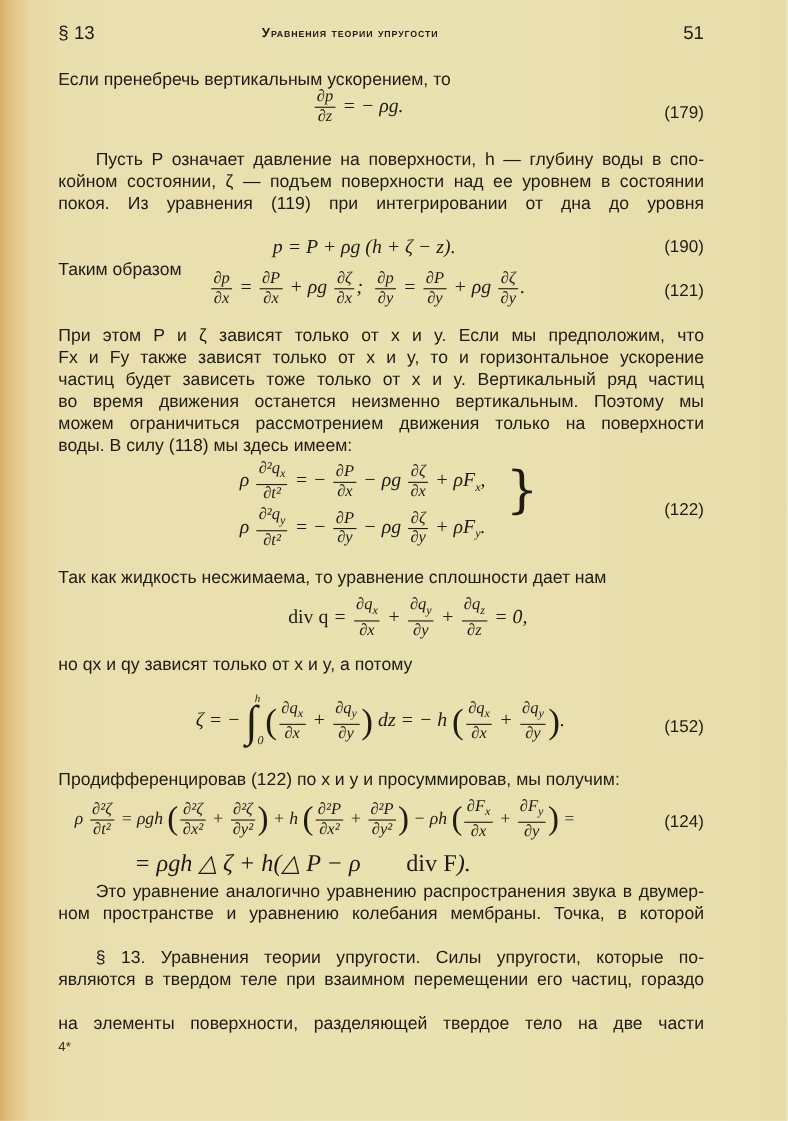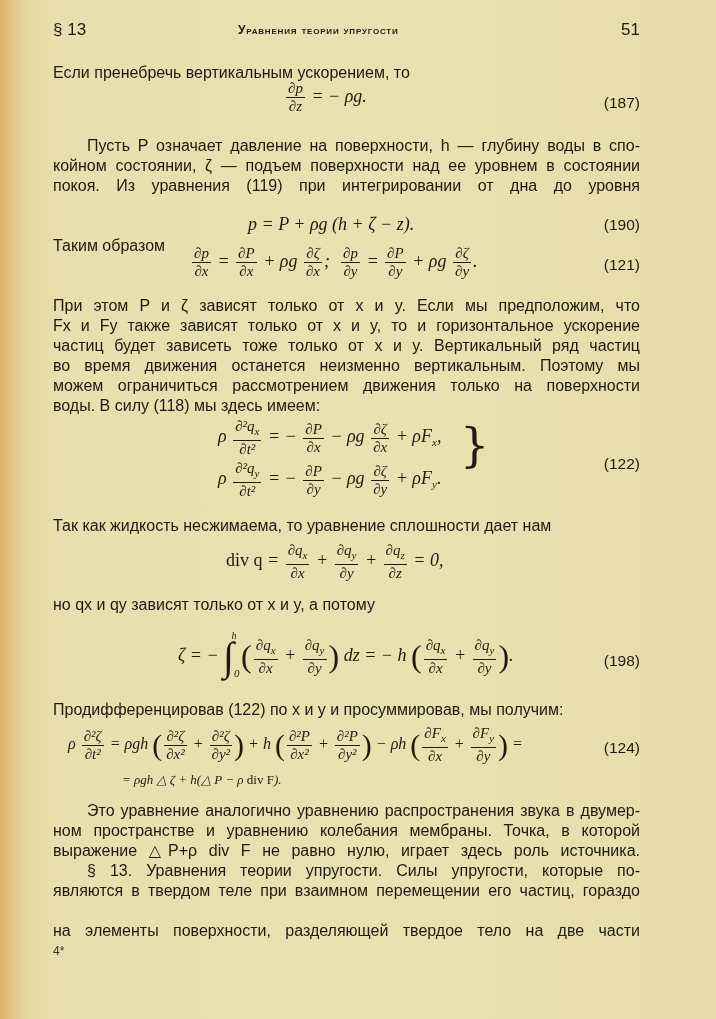--- a/index.html
+++ b/index.html
@@ -25,21 +25,21 @@
   }
   .line.last { text-align:left; text-align-last:left; }
   .ind { padding-left:34px; box-sizing:border-box; }
   .eq {
     position:absolute; font-family:"Liberation Serif", serif; font-style:italic; font-size:18px; white-space:nowrap;
   }
   .eqnum { position:absolute; right:76px; font-family:"Liberation Sans", sans-serif; font-size:15.5px; }
   .frac { display:inline-block; vertical-align:middle; text-align:center; margin:0 2px; font-size:15px; }
   .frac > span { display:block; padding:0 2px; line-height:17px; }
   .frac > span.num { border-bottom:1px solid #1e1a14; }
-  .up { font-style:normal; }
+  .up { font-style:normal;margin-left:36px; }
   .brace { position:absolute; font-size:46px; font-style:normal; font-family:"DejaVu Serif", serif; }
   .big { font-size:40px; font-style:normal; vertical-align:middle; }
   .sub { font-size:11px; vertical-align:-4px; }
   .sup { font-size:10px; vertical-align:7px; }
   .foot { position:absolute; left:53px; top:962px; font-size:12px; font-family:"Liberation Sans", sans-serif; color:#3a3020; }
 </style>
 </head>
 <body>
 
 <div class="page">
@@ -48,21 +48,21 @@
     <span class="sec">§ 13</span>
     <span class="title">Уравнения теории упругости</span>
     <span class="num">51</span>
   </div>
 
   <div class="line last" style="top:63px">Если пренебречь вертикальным ускорением, то</div>
 
   <div class="eq" style="left:284px; top:80px">
     <span class="frac"><span class="num">∂p</span><span>∂z</span></span> = − ρg.
   </div>
-  <div class="eqnum" style="top:94px">(187)</div>
+  <div class="eqnum" style="top:94px">(179)</div>
 
   <div class="line ind" style="top:136px">Пусть P означает давление на поверхности, h — глубину воды в спо-</div>
   <div class="line" style="top:156px">койном состоянии, ζ — подъем поверхности над ее уровнем в состоянии</div>
   <div class="line" style="top:176px">покоя. Из уравнения (119) при интегрировании от дна до уровня</div>
 
   <div class="eq" style="left:248px; top:214px">p = P + ρg (h + ζ − z).</div>
   <div class="eqnum" style="top:216px">(190)</div>
 
   <div class="line last" style="top:236px">Таким образом</div>
 
@@ -107,37 +107,36 @@
 
   <div class="line last" style="top:595px">но qx и qy зависят только от x и y, а потому</div>
 
   <div class="eq" style="left:178px; top:630px">
     ζ = − <span class="big">∫</span><span class="sub" style="vertical-align:-16px">0</span><span class="sup" style="vertical-align:22px; margin-left:-8px">h</span>
     <span class="big" style="font-size:32px">(</span><span class="frac"><span class="num">∂q<span class="sub">x</span></span><span>∂x</span></span> +
     <span class="frac"><span class="num">∂q<span class="sub">y</span></span><span>∂y</span></span><span class="big" style="font-size:32px">)</span> dz = − h
     <span class="big" style="font-size:32px">(</span><span class="frac"><span class="num">∂q<span class="sub">x</span></span><span>∂x</span></span> +
     <span class="frac"><span class="num">∂q<span class="sub">y</span></span><span>∂y</span></span><span class="big" style="font-size:32px">)</span>.
   </div>
-  <div class="eqnum" style="top:652px">(198)</div>
+  <div class="eqnum" style="top:652px">(152)</div>
 
   <div class="line last" style="top:700px">Продифференцировав (122) по x и y и просуммировав, мы получим:</div>
 
   <div class="eq" style="left:68px; top:725px; font-size:16px">
     ρ <span class="frac"><span class="num">∂²ζ</span><span>∂t²</span></span> = ρgh
     <span class="big" style="font-size:30px">(</span><span class="frac"><span class="num">∂²ζ</span><span>∂x²</span></span> +
     <span class="frac"><span class="num">∂²ζ</span><span>∂y²</span></span><span class="big" style="font-size:30px">)</span> + h
     <span class="big" style="font-size:30px">(</span><span class="frac"><span class="num">∂²P</span><span>∂x²</span></span> +
     <span class="frac"><span class="num">∂²P</span><span>∂y²</span></span><span class="big" style="font-size:30px">)</span> − ρh
     <span class="big" style="font-size:30px">(</span><span class="frac"><span class="num">∂F<span class="sub">x</span></span><span>∂x</span></span> +
     <span class="frac"><span class="num">∂F<span class="sub">y</span></span><span>∂y</span></span><span class="big" style="font-size:30px">)</span> =
   </div>
-  <div class="eq" style="left:122px; top:772px; font-size:13px">= ρgh △ ζ + h(△ P − ρ <span class="up">div F</span>).</div>
+  <div class="eq" style="left:122px; top:772px; font-size:22px">= ρgh △ ζ + h(△ P − ρ <span class="up">div F</span>).</div>
   <div class="eqnum" style="top:739px">(124)</div>
 
   <div class="line ind" style="top:801px">Это уравнение аналогично уравнению распространения звука в двумер-</div>
   <div class="line" style="top:821px">ном пространстве и уравнению колебания мембраны. Точка, в которой</div>
-  <div class="line" style="top:841px">выражение △P+ρ div F не равно нулю, играет здесь роль источника.</div>
   <div class="line ind" style="top:861px; font-weight:normal">§ 13. Уравнения теории упругости. Силы упругости, которые по-</div>
   <div class="line" style="top:881px">являются в твердом теле при взаимном перемещении его частиц, гораздо</div>
   <div class="line" style="top:921px">на элементы поверхности, разделяющей твердое тело на две части</div>
 
   <div class="foot" style="top:944px">4*</div>
 </div>
 
 </body></html>

